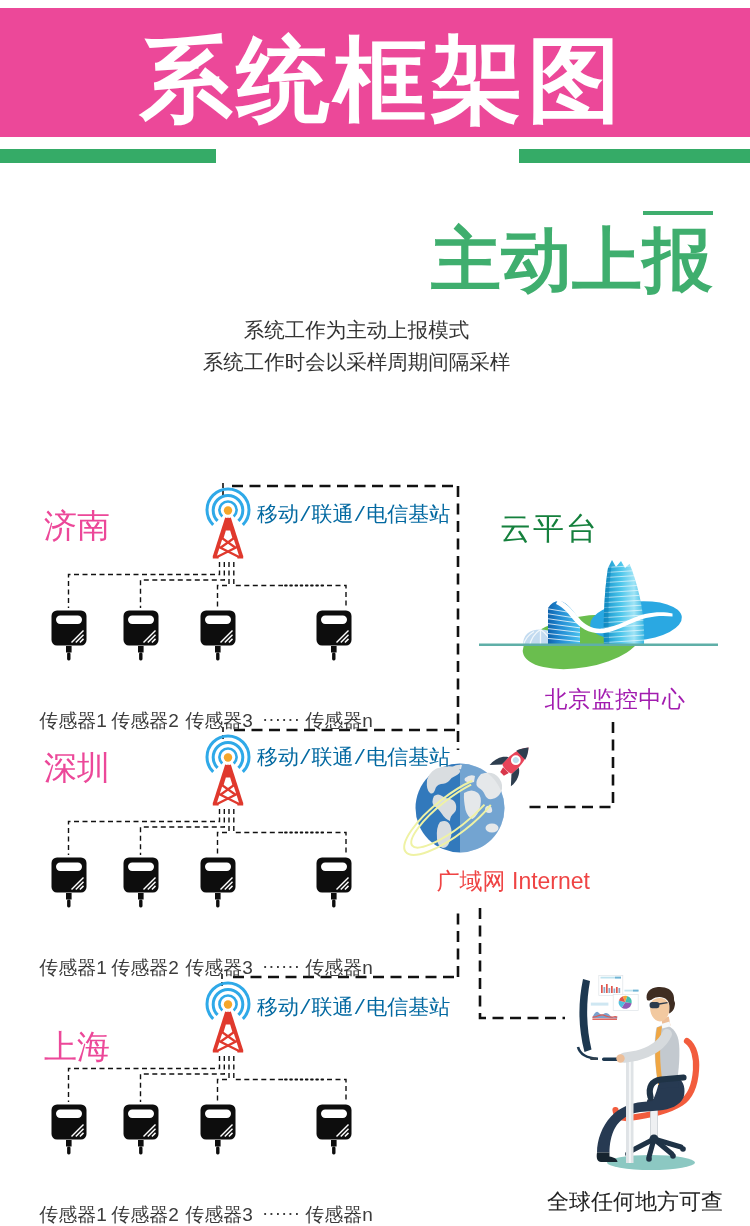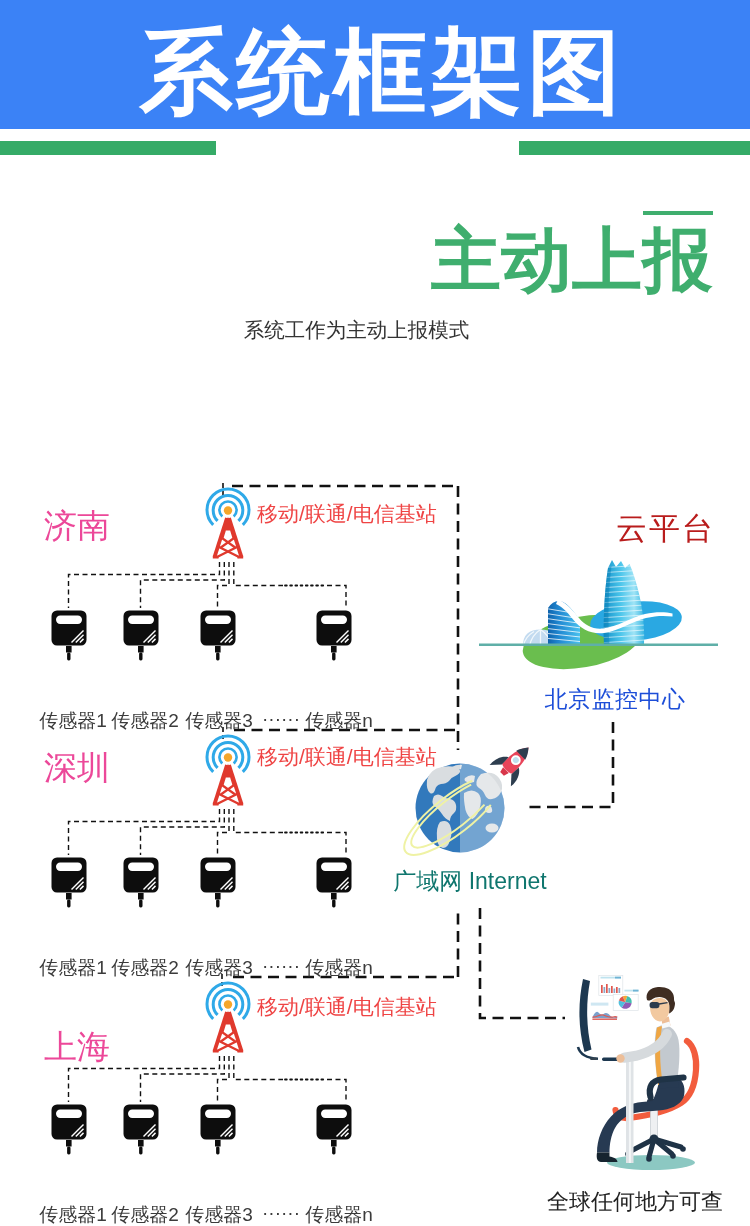--- a/index.html
+++ b/index.html
@@ -1,43 +1,43 @@
 <!DOCTYPE html>
 <html><head>
 <meta charset="utf-8">
 <style>
   html,body{margin:0;padding:0;}
   body{width:750px;height:1226px;position:relative;background:#ffffff;overflow:hidden;
        font-family:"Liberation Sans",sans-serif;}
   .abs{position:absolute;}
   
-  .header{left:0;top:0;width:750px;height:129px;background:#3b82f6;z-index:3;}
+  .header{left:0;top:8px;width:750px;height:129px;background:#ec4899;z-index:3;}
   .header-title{left:7px;top:14px;width:750px;text-align:center;color:#ffffff;
     font-size:93px;font-weight:900;letter-spacing:4px;line-height:1.25;white-space:nowrap;}
   .band{top:141px;height:14px;background:#35ab67;}
   .band-left{left:0;width:216px;}
   .band-right{left:519px;width:231px;}
   .band-text{left:216px;top:132px;width:303px;height:32px;line-height:32px;text-align:right;
     color:#ffffff;font-size:23px;font-weight:700;letter-spacing:2.5px;white-space:nowrap;}
   
   .overline{left:643px;top:211px;width:70px;height:4px;background:#3fae6e;z-index:2;}
   .sec-title{left:0px;top:221px;width:713px;text-align:right;color:#3fae6e;
     font-size:70px;font-weight:700;letter-spacing:0.5px;line-height:1.12;white-space:nowrap;}
   .desc{left:0px;top:314px;width:713px;text-align:center;color:#333333;
     font-size:20.5px;font-weight:400;line-height:32.3px;}
   
   .city-label{color:#ec4899;font-size:33px;font-weight:500;letter-spacing:0;white-space:nowrap;z-index:4;}
-  .station-label{color:#ef4444;font-size:21px;font-weight:500;white-space:nowrap;z-index:4;}
+  .station-label{color:#0369a1;font-size:21px;font-weight:500;white-space:nowrap;z-index:4;font-family:Liberation Mono, monospace;}
   .sensor-label{color:#3b3b3b;font-size:19px;font-weight:400;white-space:nowrap;
     transform:translateX(-50%);z-index:4;margin-top:40px;}
-  .cloud-title{left:500px;top:508px;width:215px;text-align:right;color:#b91c1c;
+  .cloud-title{left:500px;top:508px;width:215px;text-align:left;color:#15803d;
     font-size:31px;font-weight:500;letter-spacing:2px;z-index:4;}
-  .cloud-sub{left:500px;top:684px;width:230px;text-align:center;color:#1d4ed8;
+  .cloud-sub{left:500px;top:684px;width:230px;text-align:center;color:#a21caf;
     font-size:23px;font-weight:500;letter-spacing:0.5px;z-index:4;}
-  .internet-label{left:350px;top:866px;width:240px;text-align:center;color:#0f766e;
+  .internet-label{left:350px;top:866px;width:240px;text-align:right;color:#ef4444;
     font-size:23px;font-weight:500;z-index:4;}
   .client-label{left:515px;top:1187px;width:240px;text-align:center;color:#222222;
     font-size:22px;font-weight:500;z-index:4;}
   svg{display:block;}
   .icon{z-index:3;}
   #connector-overlay{left:0;top:0;z-index:1;pointer-events:none;}
 </style>
 </head>
 <body>
 
@@ -285,20 +285,21 @@
   <div class="abs header-title">系统框架图</div>
   <div class="abs band band-left"></div>
   <div class="abs band band-right"></div>
   <div class="abs band-text">如有疑问请咨询在线客服</div>
 </div>
 
 <div class="abs overline"></div>
 <div class="abs sec-title">主动上报</div>
 <div class="abs desc">
   <div>系统工作为主动上报模式</div>
+  <div>系统工作时会以采样周期间隔采样</div>
 </div>
 
 <div class="abs city-label" style="left:44px;top:504px;">济南</div>
 <svg class="abs icon" style="left:204px;top:487px;" width="48" height="72">
     <use href="#sym-tower"></use>
   </svg>
 <div class="abs station-label" style="left:257px;top:500px;">移动/联通/电信基站</div>
 <svg class="abs icon" style="left:51px;top:610px;" width="36" height="52">
     <use href="#sym-sensor"></use>
   </svg>

